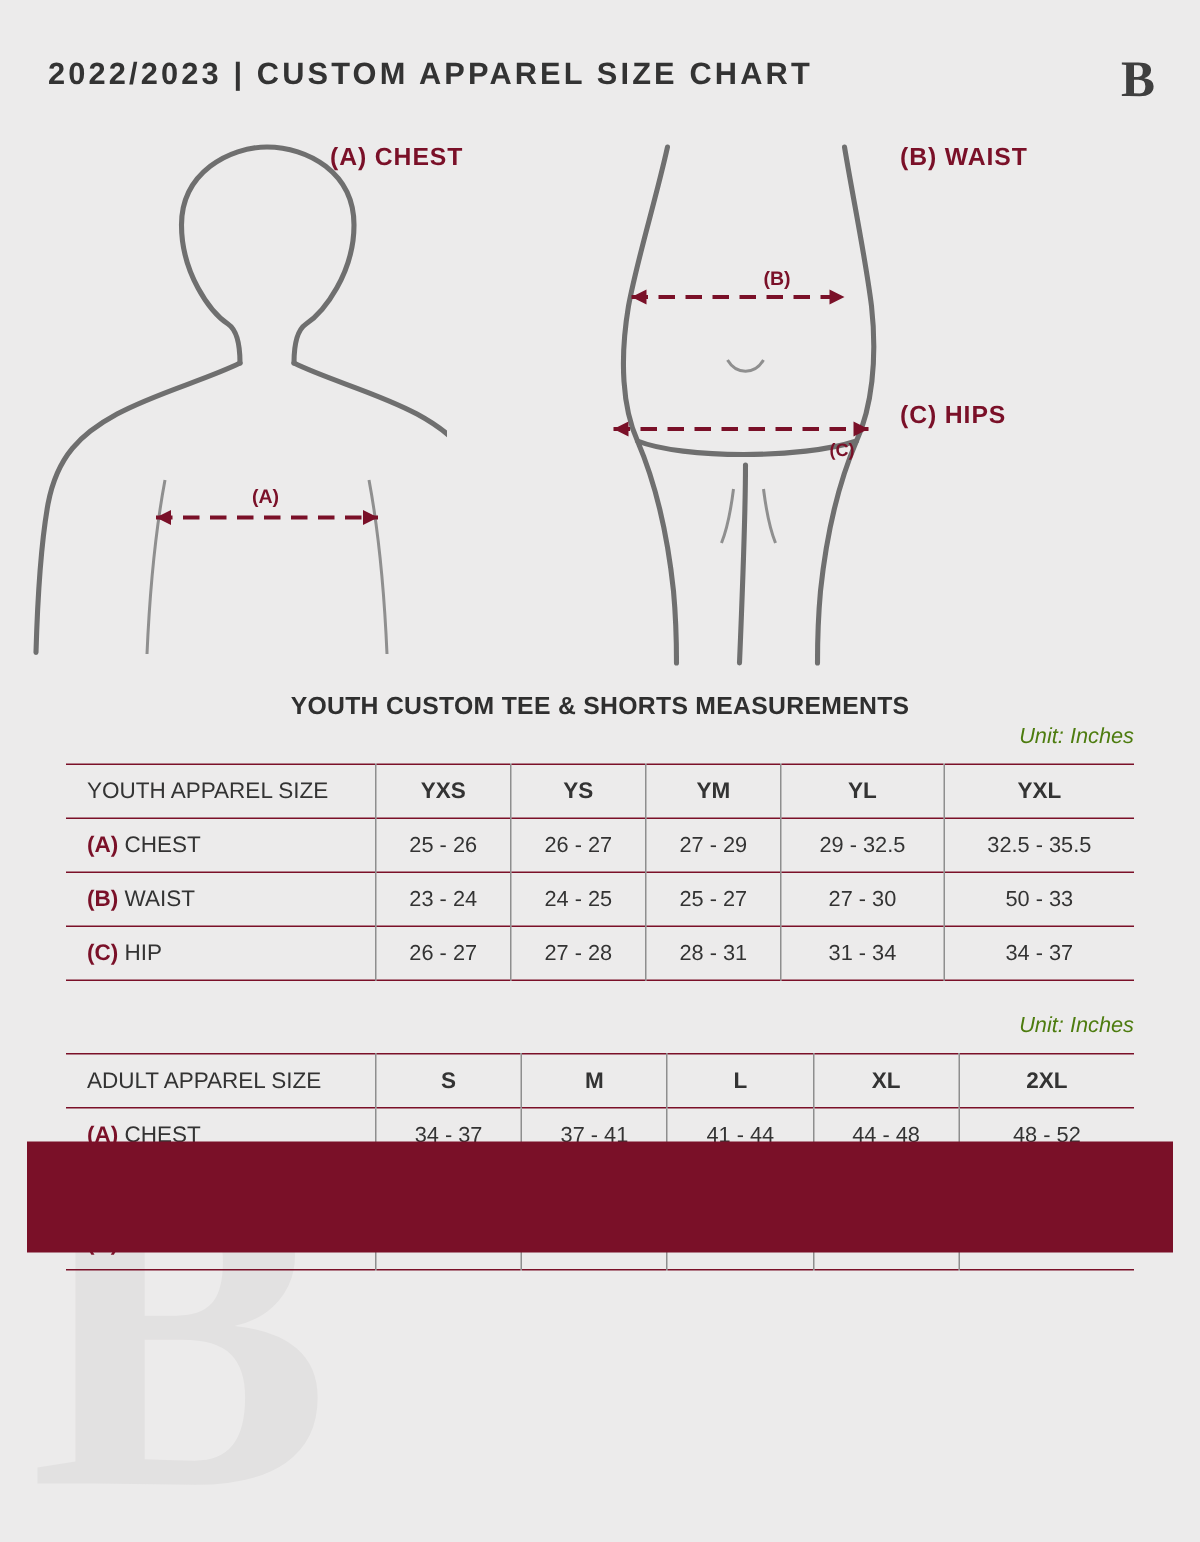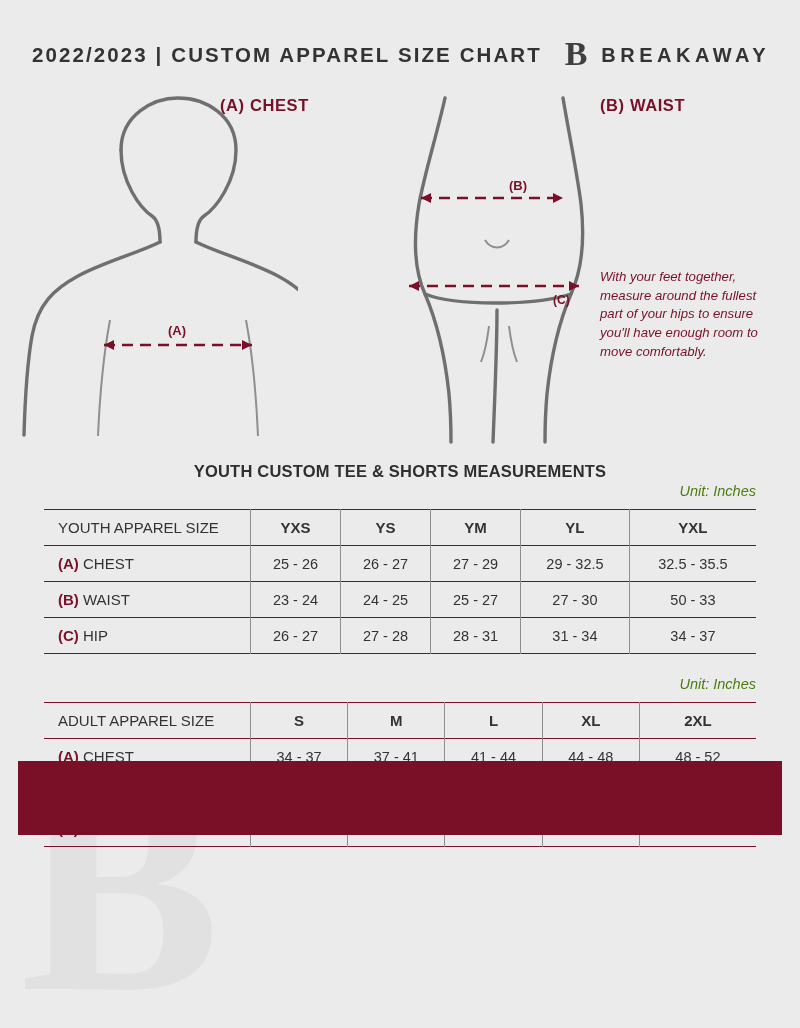--- a/index.html
+++ b/index.html
@@ -22,21 +22,20 @@
     color: #e2e1e1;
     line-height: 0.8;
     z-index: 0;
     user-select: none;
   }
   .page { position: relative; z-index: 1; }
 
   
   header {
     display: flex;
-    align-items: center;
     justify-content: space-between;
     padding: 38px 30px 0 32px;
   }
   .header-title {
     font-size: 20.5px;
     font-weight: bold;
     letter-spacing: 2.1px;
     color: #333;
   }
   .brand { display: flex; align-items: center; gap: 14px; }
@@ -139,21 +138,20 @@
 <body>
 
 <div class="watermark">B</div>
 
 <div class="page">
 
   <header>
     <div class="header-title">2022/2023  |  CUSTOM APPAREL SIZE CHART</div>
     <div class="brand">
       <span class="brand-mark">B</span>
-      <span class="brand-name">BREAKAWAY</span>
     </div>
   </header>
 
   <div class="illustrations">
 
     <svg class="fig torso" width="280" height="350" viewBox="0 0 280 350">
       <g fill="none" stroke="#6f6f6f" stroke-width="3.4" stroke-linecap="round" stroke-linejoin="round">
         <path d="M103 60 C103 25, 135 8, 160 8 C187 8, 218 25, 218 60 C218 92, 198 118, 186 126 C180 130, 178 140, 178 152"></path>
         <path d="M103 60 C103 92, 122 118, 134 126 C140 130, 142 140, 142 152"></path>
         <path d="M142 152 C120 163, 86 172, 60 186 C36 199, 20 214, 14 246 C9 274, 7 310, 6 345"></path>
@@ -196,21 +194,21 @@
 
     <div class="callout chest">
       <h3>(A) CHEST</h3>
     </div>
 
     <div class="callout waist">
       <h3>(B) WAIST</h3>
     </div>
 
     <div class="callout hips">
-      <p>With your feet together, measure around the fullest part of your hips to ensure you'll have enough room to move comfortably.</p>
+      <h3>(C) HIPS</h3>
     </div>
   </div>
 
   <div class="table-block">
     <div class="table-title">YOUTH CUSTOM TEE &amp; SHORTS MEASUREMENTS</div>
     <div class="table-unit">Unit: Inches</div>
     <table>
       <thead>
         <tr>
           <th>YOUTH APPAREL SIZE</th>

